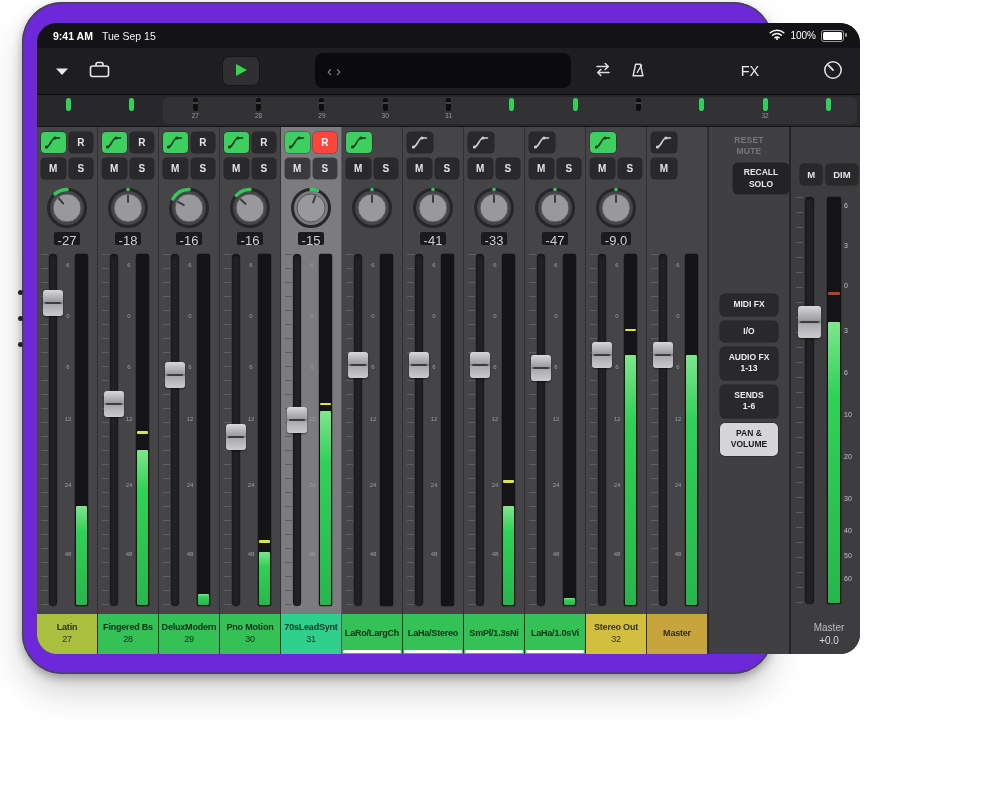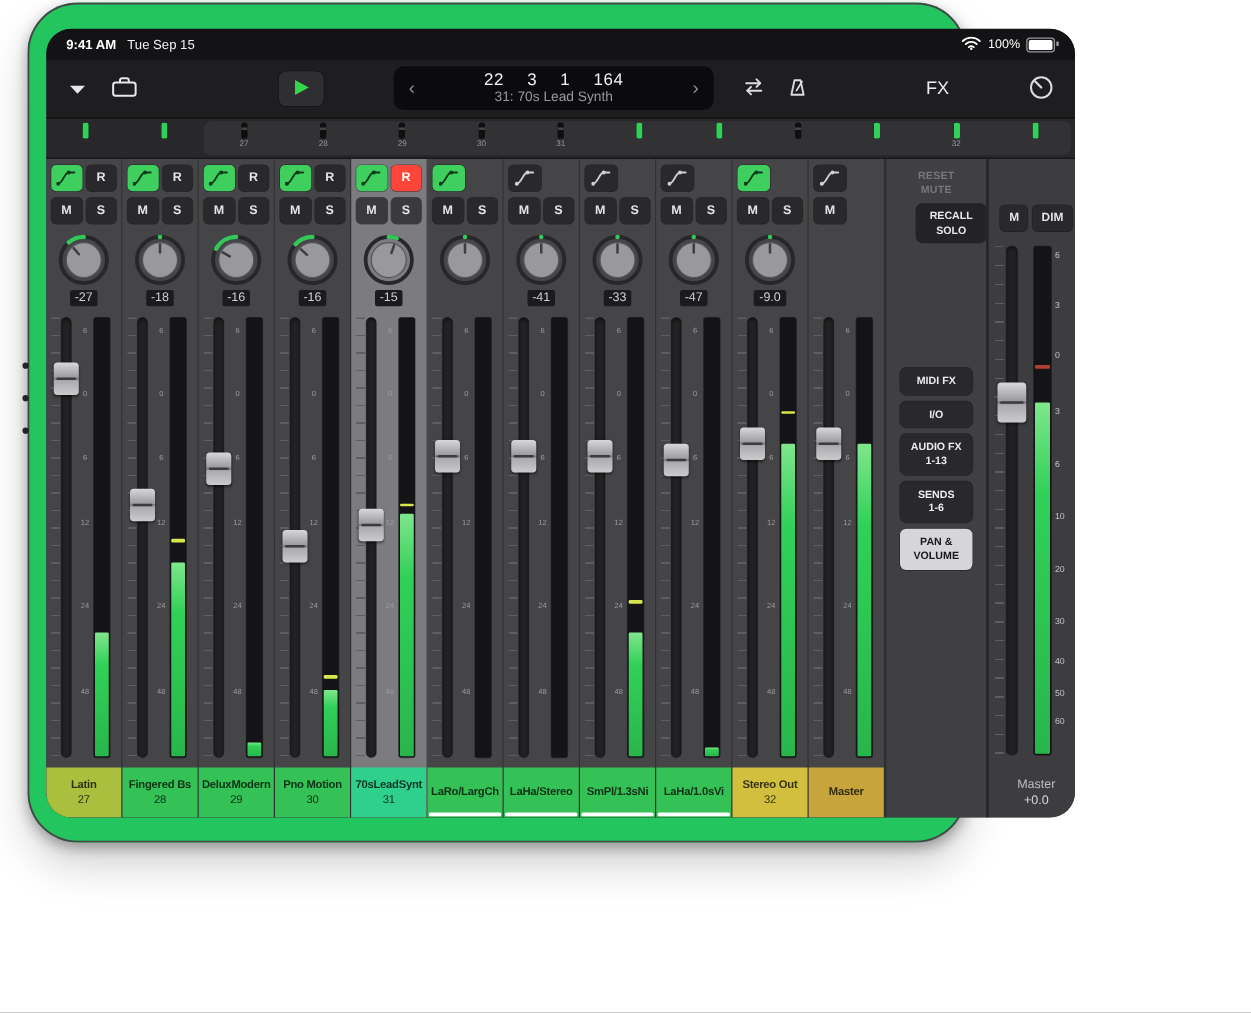--- a/index.html
+++ b/index.html
@@ -1,21 +1,21 @@
 <!DOCTYPE html>
 <html><head>
 <meta charset="utf-8">
 <style>
   html,body{margin:0;padding:0;width:1001px;height:810px;overflow:hidden;background:#ffffff;
     font-family:"Liberation Sans","DejaVu Sans",sans-serif;}
   button{border:none;background:none;padding:0;margin:0;font-family:inherit;cursor:default;}
 
   
   .ipad{position:absolute;left:22px;top:2px;width:751px;height:672px;border-radius:40px;
-    background:#22c55e;box-shadow:inset 0 0 0 1.5px #46464a, 0 4px 10px rgba(0,0,0,.30), 0 18px 34px rgba(0,0,0,.18);}
+    background:#6d28d9;box-shadow:inset 0 0 0 1.5px #46464a, 0 4px 10px rgba(0,0,0,.30), 0 18px 34px rgba(0,0,0,.18);}
   .side-nub{position:absolute;left:-4px;width:5px;height:5px;border-radius:50%;background:#232325;}
   .screen{position:absolute;left:15px;top:21px;width:823px;height:631px;border-radius:20px;overflow:hidden;
     background:#3a3a3c;display:flex;flex-direction:column;}
 
   
   .statusbar{height:25px;background:#131315;display:flex;align-items:center;justify-content:space-between;
     padding:0 16px;color:#fff;flex:0 0 25px;}
   .sb-left{display:flex;gap:9px;align-items:center;font-size:10.5px;}
   .sb-time{font-weight:700;}
   .sb-date{font-weight:400;color:#f2f2f4;}
@@ -60,21 +60,21 @@
   .strip.selected .sbtn{background:#3a3a3d;}
   .strip.selected .sbtn.auto.on{background:#3ecf5f;}
   .strip.selected .sbtn.rec.armed{background:#ff453a;}
   .btnrow{display:flex;gap:3px;padding:0 4px;margin-top:5px;height:21px;flex:0 0 21px;}
   .sbtn{width:26px;height:21px;border-radius:4px;background:#29292b;color:#e4e4e7;font-size:10px;font-weight:600;
     display:flex;align-items:center;justify-content:center;box-shadow:0 0 0 .5px rgba(0,0,0,.45);}
   .sbtn.auto.on{background:#3ecf5f;}
   .sbtn.rec.armed{background:#ff453a;color:#fff;}
   .knobwrap{height:46px;flex:0 0 46px;margin-top:6px;display:flex;align-items:center;justify-content:center;}
   .dbrow{height:13px;flex:0 0 13px;margin-top:1px;display:flex;justify-content:center;}
-  .db{background:#1b1b1d;color:#cfcfd3;font-size:10px;line-height:1;padding:2px 4px;border-radius:2px;}
+  .db{background:#1b1b1d;color:#cfcfd3;font-size:13px;line-height:1;padding:2px 4px;border-radius:2px;}
   .fzone{flex:1;position:relative;margin-top:3px;min-height:0;}
   .ticks{position:absolute;left:4px;top:6px;bottom:8px;width:7px;
     background:repeating-linear-gradient(180deg,#5e5e61 0 1px,transparent 1px 14px);}
   .ticklabel{position:absolute;left:25px;width:12px;text-align:center;font-size:6px;color:#9c9ca0;transform:translateY(-50%);}
   .ftrack{position:absolute;left:12px;top:6px;bottom:8px;width:8px;border-radius:4px;background:#222224;
     box-shadow:inset 0 1px 3px rgba(0,0,0,.65), 0 0 0 .5px rgba(0,0,0,.25);}
   .fcap{position:absolute;left:6px;width:20px;height:26px;border-radius:3px;z-index:2;
     background:linear-gradient(180deg,#d8d8da,#9d9da1 45%,#76767a 50%,#ababaf 56%,#cbcbce);
     box-shadow:0 1px 2px rgba(0,0,0,.5);}
   .fcap::after{content:"";position:absolute;left:2px;right:2px;top:12px;height:2px;background:#3c3c3f;border-radius:1px;}
@@ -170,24 +170,20 @@
         <button class="play-btn">
           <span><svg width="13" height="14" viewBox="0 0 13 14">
                 <polygon points="1,1 12,7 1,13" fill="#32d74b"></polygon>
               </svg></span>
         </button>
         <button><span class="rec-glyph"></span></button>
       </div>
 
       <div class="tb-lcd">
         <button class="lcd-chev">‹</button>
-        <div class="lcd-center">
-          <div class="lcd-pos">22  3  1  164</div>
-          <div class="lcd-track">31: 70s Lead Synth</div>
-        </div>
         <button class="lcd-chev">›</button>
       </div>
 
       <div class="tb-mid">
         <button>
           <svg width="20" height="15" viewBox="0 0 20 15">
               <path d="M4 4.5H15" stroke="#dcdcdf" stroke-width="1.6" fill="none" stroke-linecap="round"></path>
               <path d="M12.2 1.5L15.2 4.5L12.2 7.5" stroke="#dcdcdf" stroke-width="1.6" fill="none" stroke-linecap="round" stroke-linejoin="round"></path>
               <path d="M16 10.5H5" stroke="#dcdcdf" stroke-width="1.6" fill="none" stroke-linecap="round"></path>
               <path d="M7.8 7.5L4.8 10.5L7.8 13.5" stroke="#dcdcdf" stroke-width="1.6" fill="none" stroke-linecap="round" stroke-linejoin="round"></path>

